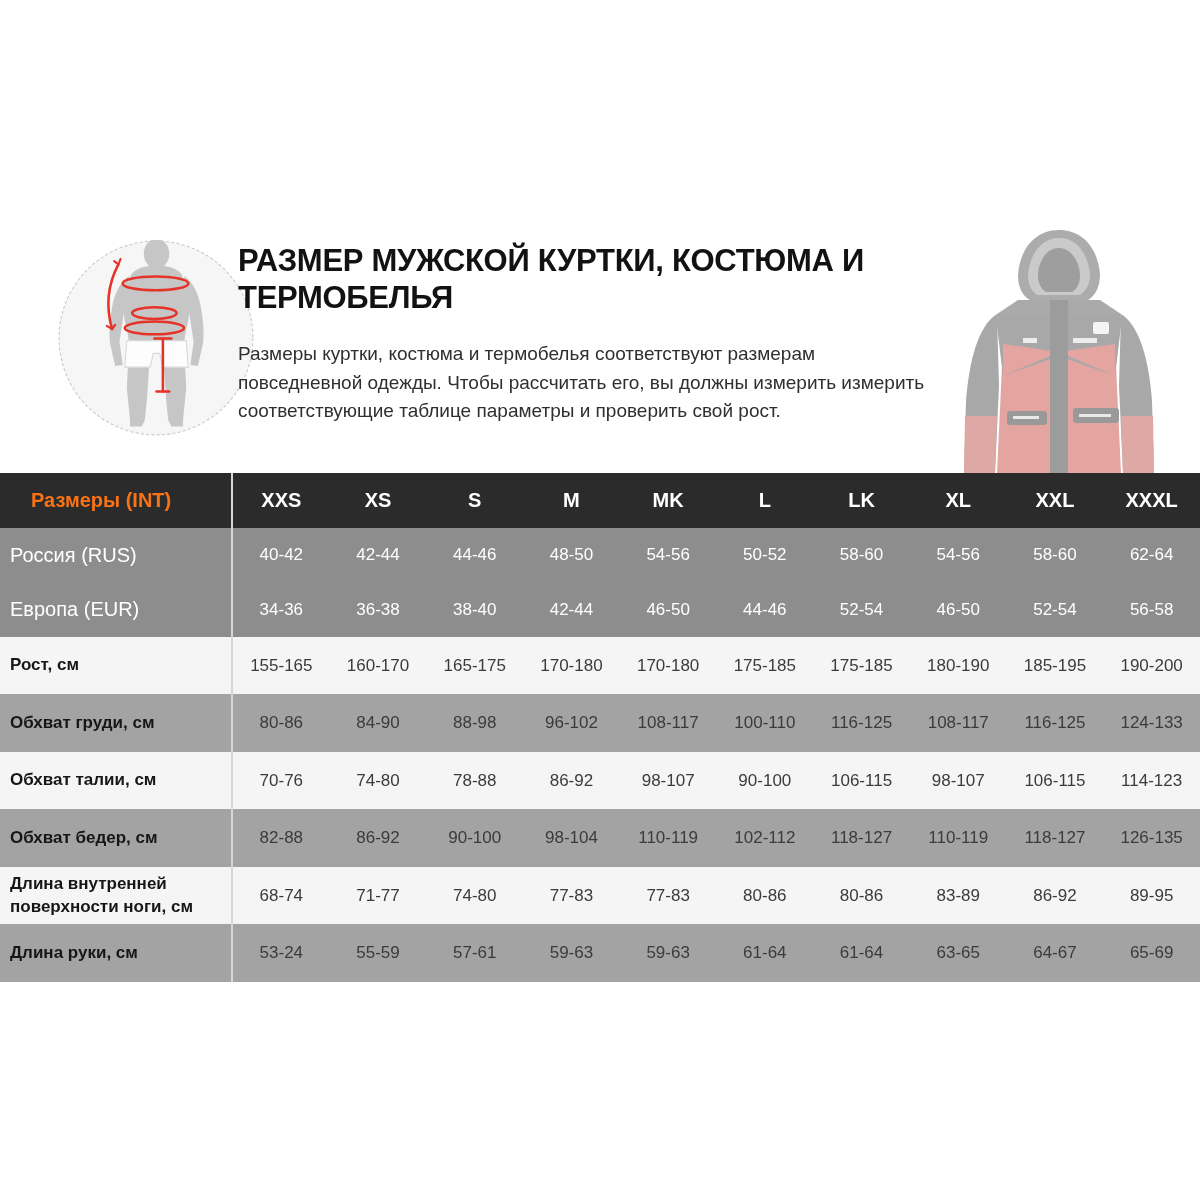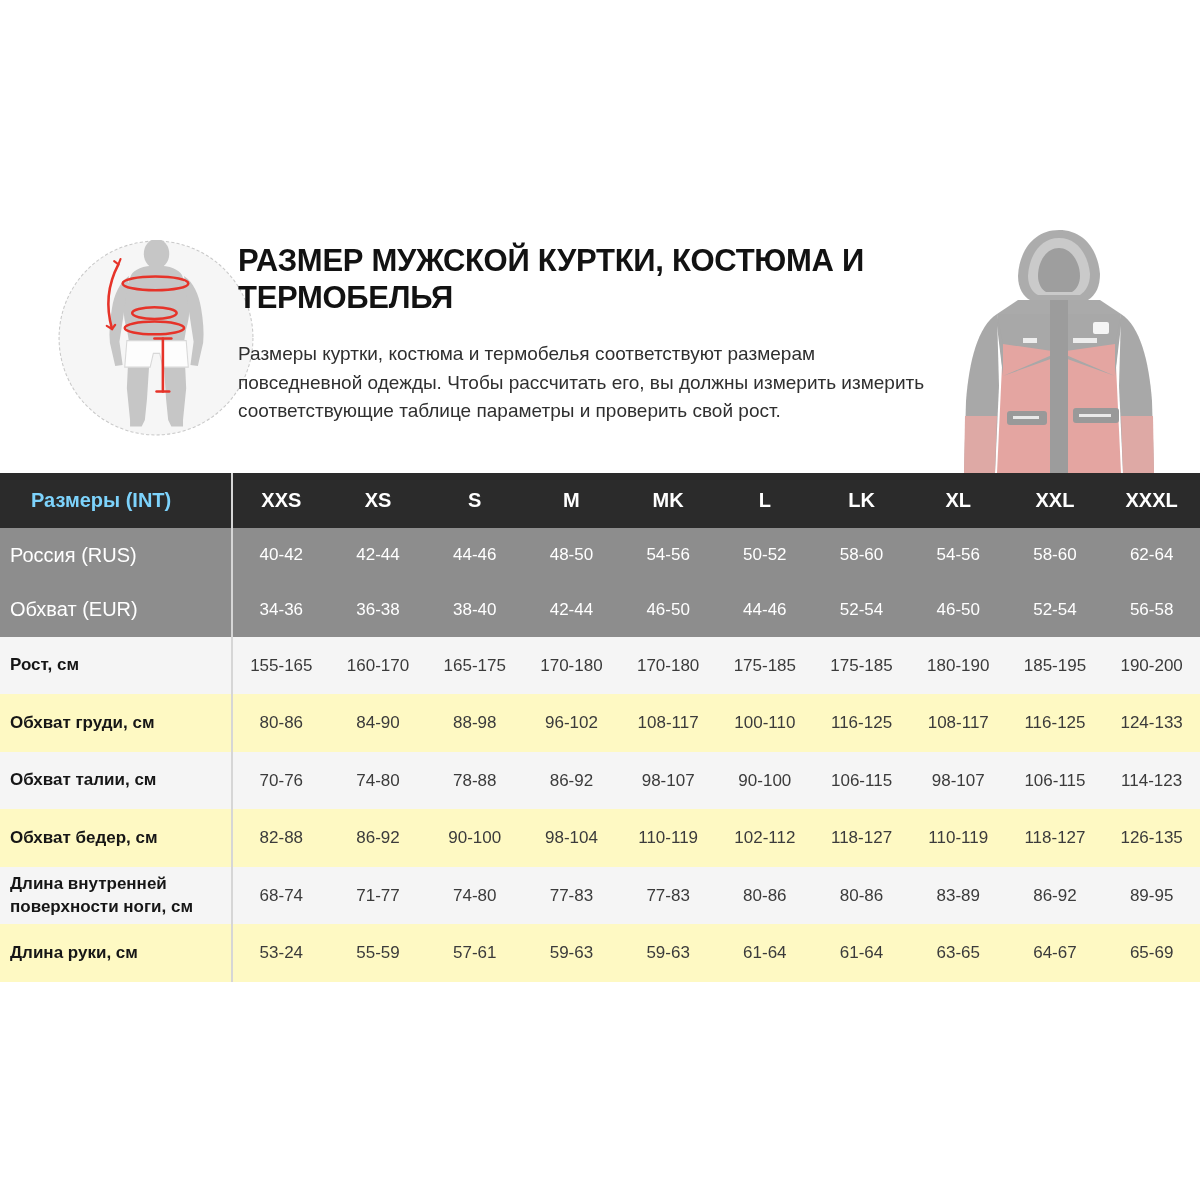--- a/index.html
+++ b/index.html
@@ -18,29 +18,29 @@
   .jacket-wrap { position:absolute; left:945px; top:226px; width:228px; height:247px; overflow:hidden; opacity:0.45; }
 
   
   .size-table { position:absolute; left:0; top:473px; width:1200px; }
   .trow { display:grid; grid-template-columns:233px repeat(10, 1fr); align-items:center; }
   .tcell { padding:6px 4px; }
   .label-cell { padding-left:10px; padding-right:12px; border-right:2px solid #d6d6d6; align-self:stretch; display:flex; align-items:center; }
   .value-cell { text-align:center; }
 
   .row-header { background:#2b2b2b; min-height:55px; }
-  .row-header .label-cell { color:#7dd3fc; font-weight:700; font-size:20px;padding-left:31px; }
+  .row-header .label-cell { color:#f97316; font-weight:700; font-size:20px;padding-left:31px; }
   .row-header .value-cell { color:#fff; font-weight:700; font-size:20px; }
 
   .row-region { background:#8d8d8d; min-height:54.5px; }
   .row-region .label-cell { color:#fff; font-size:20px; }
   .row-region .value-cell { color:#fff; font-size:17px; }
 
   .row-zebra-a { background:#f5f5f5; min-height:57px; }
-  .row-zebra-b { background:#fef9c3; min-height:58px; }
+  .row-zebra-b { background:#a3a3a3; min-height:58px; }
   .row-zebra-a .label-cell, .row-zebra-b .label-cell { color:#161616; font-weight:700; font-size:17px; line-height:1.3; }
   .row-zebra-a .value-cell, .row-zebra-b .value-cell { color:#3b3b3b; font-size:17px; }
 </style>
 </head>
 <body>
 
 <div class="page">
 
   <div class="intro-section">
 
@@ -128,21 +128,21 @@
         <div class="tcell value-cell">44-46</div>
         <div class="tcell value-cell">48-50</div>
         <div class="tcell value-cell">54-56</div>
         <div class="tcell value-cell">50-52</div>
         <div class="tcell value-cell">58-60</div>
         <div class="tcell value-cell">54-56</div>
         <div class="tcell value-cell">58-60</div>
         <div class="tcell value-cell">62-64</div>
       </div>
       <div class="trow row-region">
-        <div class="tcell label-cell">Обхват (EUR)</div>
+        <div class="tcell label-cell">Европа (EUR)</div>
         <div class="tcell value-cell">34-36</div>
         <div class="tcell value-cell">36-38</div>
         <div class="tcell value-cell">38-40</div>
         <div class="tcell value-cell">42-44</div>
         <div class="tcell value-cell">46-50</div>
         <div class="tcell value-cell">44-46</div>
         <div class="tcell value-cell">52-54</div>
         <div class="tcell value-cell">46-50</div>
         <div class="tcell value-cell">52-54</div>
         <div class="tcell value-cell">56-58</div>

